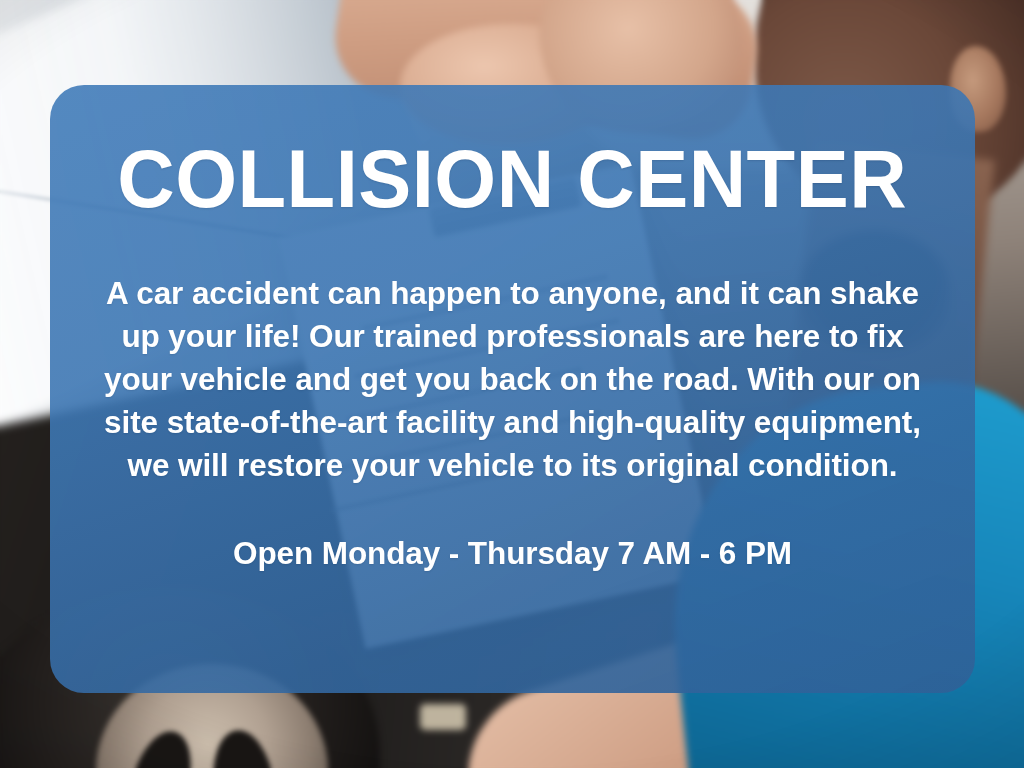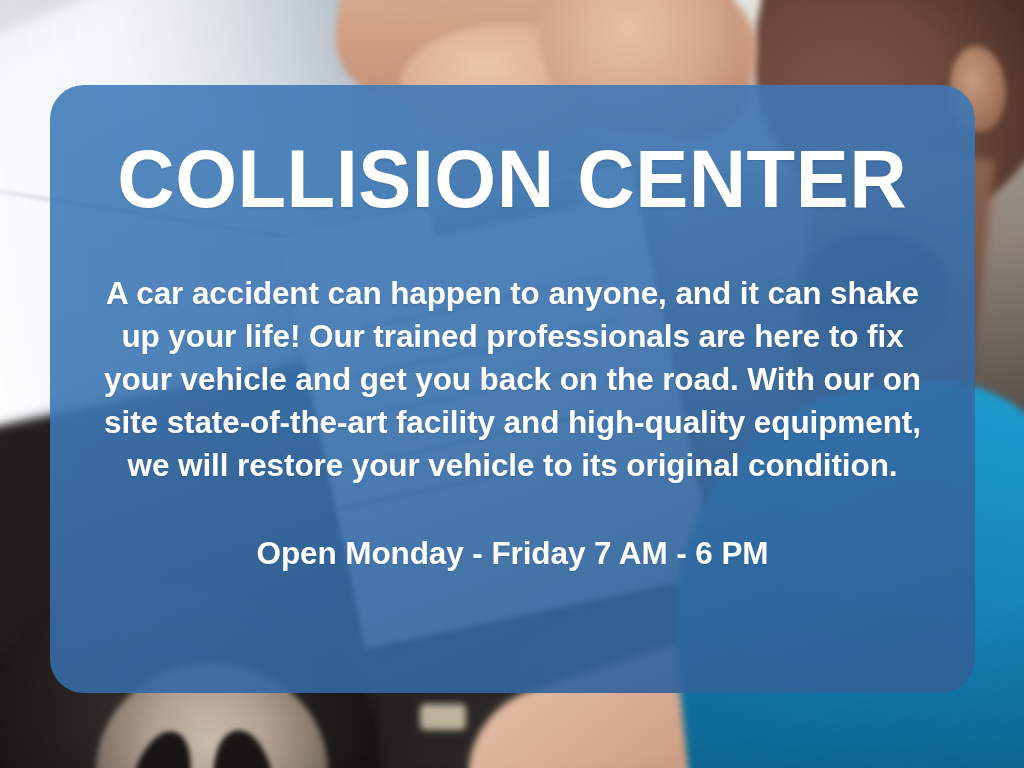--- a/index.html
+++ b/index.html
@@ -399,16 +399,16 @@
 
     <div class="photo-blur"></div>
     <div class="vignette"></div>
   </div>
 
   <div class="card">
     <h1 class="card-title">COLLISION CENTER</h1>
 
     <p class="card-body">A car accident can happen to anyone, and it can shake up your life! Our trained professionals are here to fix your vehicle and get you back on the road. With our on site state-of-the-art facility and high-quality equipment, we will restore your vehicle to its original condition.</p>
 
-    <p class="card-hours">Open Monday - Friday 7 AM - 6 PM</p>
+    <p class="card-hours">Open Monday - Thursday 7 AM - 6 PM</p>
   </div>
 
 </div>
 
 </body></html>

